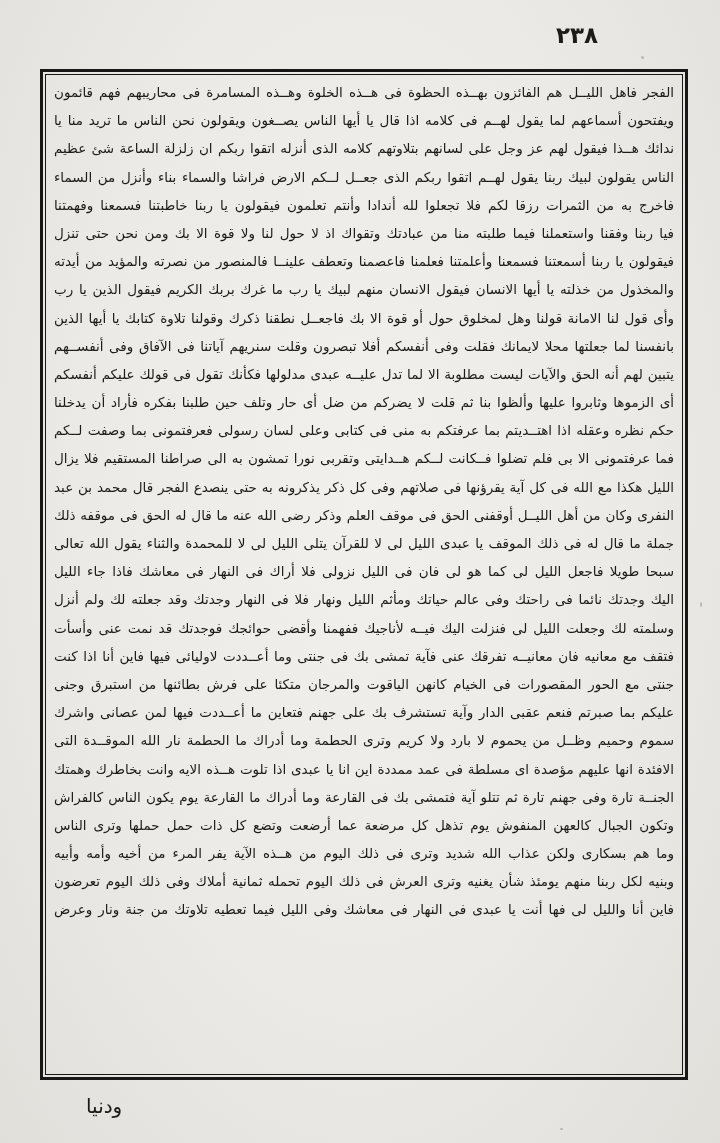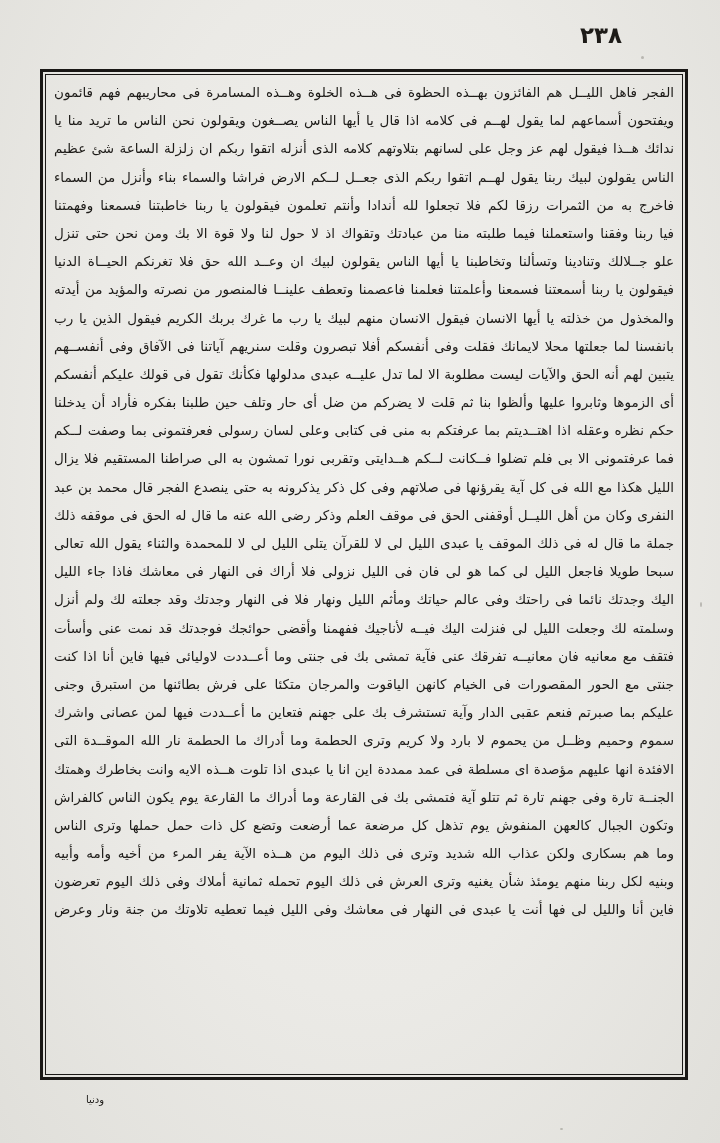--- a/index.html
+++ b/index.html
@@ -7,22 +7,22 @@
     --ink:#1d1b18;
     --frame:#1a1816;
   }
   html,body{margin:0;padding:0;}
   body{
     width:720px;height:1143px;position:relative;overflow:hidden;
     font-family:"DejaVu Sans", sans-serif;
     background:radial-gradient(ellipse at 50% 42%, #f1f0ed 0%, var(--paper) 55%, #e0dfda 100%);
   }
   .pagenum{
-    position:absolute;top:22px;left:568px;width:66px;
-    text-align:center;font-size:23px;font-weight:bold;color:var(--ink);
+    position:absolute;top:22px;left:556px;width:66px;
+    font-size:23px;font-weight:bold;color:var(--ink);
     letter-spacing:1px;
   }
   .frame{
     position:absolute;left:40px;top:69px;width:648px;height:1011px;
     border:3px solid var(--frame);
     padding:2px;box-sizing:border-box;
     background:transparent;
   }
   .frame-inner{
     width:100%;height:100%;box-sizing:border-box;
@@ -34,41 +34,41 @@
   }
   .line{
     height:28.2px;line-height:28.2px;overflow:hidden;
     font-size:13.5px;color:var(--ink);
     text-align:justify;text-align-last:justify;
     -moz-text-align-last:justify;
     word-spacing:0.5px;
   }
   .catchword{
     position:absolute;top:1094px;left:86px;
-    direction:rtl;font-size:10px;color:var(--ink);
+    direction:rtl;font-size:20px;color:var(--ink);
   }
   .speck{position:absolute;background:#8a877f;border-radius:50%;opacity:.5;}
 </style>
 </head>
 <body>
 
 <div class="pagenum">٢٣٨</div>
 
 <div class="frame">
   <div class="frame-inner">
     <div class="textblock">
       <div class="line">الفجر فاهل الليــل هم الفائزون بهــذه الحظوة فى هــذه الخلوة وهــذه المسامرة فى محاريبهم فهم قائمون يتلون كلامه</div>
       <div class="line">ويفتحون أسماعهم لما يقول لهــم فى كلامه اذا قال يا أيها الناس يصــغون ويقولون نحن الناس ما تريد منا يا ربــنا فى</div>
       <div class="line">ندائك هــذا فيقول لهم عز وجل على لسانهم بتلاوتهم كلامه الذى أنزله اتقوا ربكم ان زلزلة الساعة شئ عظيم يا أيها</div>
       <div class="line">الناس يقولون لبيك ربنا يقول لهــم اتقوا ربكم الذى جعــل لــكم الارض فراشا والسماء بناء وأنزل من السماء ماء</div>
       <div class="line">فاخرج به من الثمرات رزقا لكم فلا تجعلوا لله أندادا وأنتم تعلمون فيقولون يا ربنا خاطبتنا فسمعنا وفهمتنا ففهمنا</div>
       <div class="line">فيا ربنا وفقنا واستعملنا فيما طلبته منا من عبادتك وتقواك اذ لا حول لنا ولا قوة الا بك ومن نحن حتى تنزل الينــا من</div>
-      <div class="line">علو جــلالك وتنادينا وتسألنا وتخاطبنا يا أيها الناس يقولون لبيك ان وعــد الله حق فلا تغرنكم الحيــاة الدنيا</div>
       <div class="line">فيقولون يا ربنا أسمعتنا فسمعنا وأعلمتنا فعلمنا فاعصمنا وتعطف علينــا فالمنصور من نصرته والمؤيد من أيدته</div>
       <div class="line">والمخذول من خذلته يا أيها الانسان فيقول الانسان منهم لبيك يا رب ما غرك بربك الكريم فيقول الذين يا رب</div>
+      <div class="line">وأى قول لنا الامانة قولنا وهل لمخلوق حول أو قوة الا بك فاجعــل نطقنا ذكرك وقولنا تلاوة كتابك يا أيها الذين</div>
       <div class="line">بانفسنا لما جعلتها محلا لايمانك فقلت وفى أنفسكم أفلا تبصرون وقلت سنريهم آياتنا فى الآفاق وفى أنفســهم حتى</div>
       <div class="line">يتبين لهم أنه الحق والآيات ليست مطلوبة الا لما تدل عليــه عبدى مدلولها فكأنك تقول فى قولك عليكم أنفسكم</div>
       <div class="line">أى الزموها وثابروا عليها وألظوا بنا ثم قلت لا يضركم من ضل أى حار وتلف حين طلبنا بفكره فأراد أن يدخلنا تحت</div>
       <div class="line">حكم نظره وعقله اذا اهتــديتم بما عرفتكم به منى فى كتابى وعلى لسان رسولى فعرفتمونى بما وصفت لــكم به نفسى</div>
       <div class="line">فما عرفتمونى الا بى فلم تضلوا فــكانت لــكم هــدايتى وتقربى نورا تمشون به الى صراطنا المستقيم فلا يزال دأب أهل</div>
       <div class="line">الليل هكذا مع الله فى كل آية يقرؤنها فى صلاتهم وفى كل ذكر يذكرونه به حتى ينصدع الفجر قال محمد بن عبد الجبار</div>
       <div class="line">النفرى وكان من أهل الليــل أوقفنى الحق فى موقف العلم وذكر رضى الله عنه ما قال له الحق فى موقفه ذلك فــكان من</div>
       <div class="line">جملة ما قال له فى ذلك الموقف يا عبدى الليل لى لا للقرآن يتلى الليل لى لا للمحمدة والثناء يقول الله تعالى ان لك فى النهار</div>
       <div class="line">سبحا طويلا فاجعل الليل لى كما هو لى فان فى الليل نزولى فلا أراك فى النهار فى معاشك فاذا جاء الليل وطلبتك ونزلت</div>
       <div class="line">اليك وجدتك نائما فى راحتك وفى عالم حياتك ومأثم الليل ونهار فلا فى النهار وجدتك وقد جعلته لك ولم أنزل فيه اليك</div>

